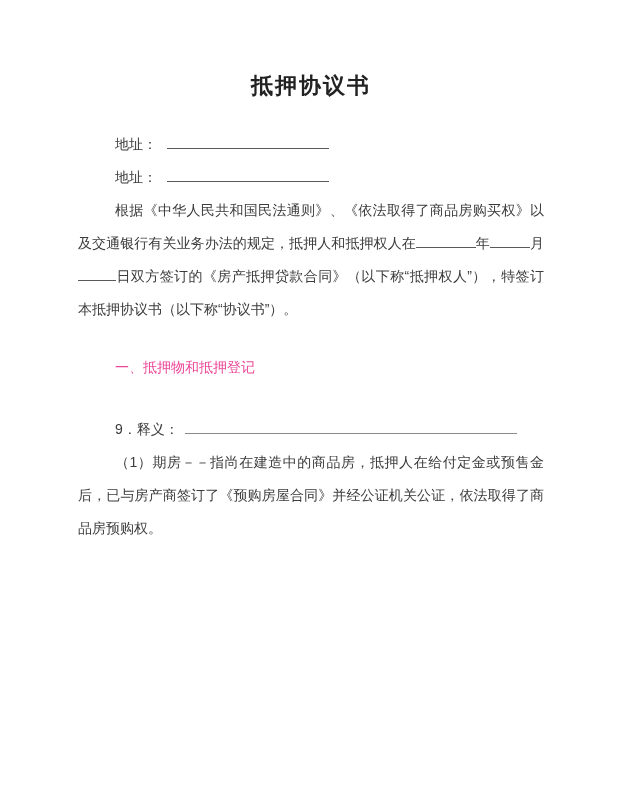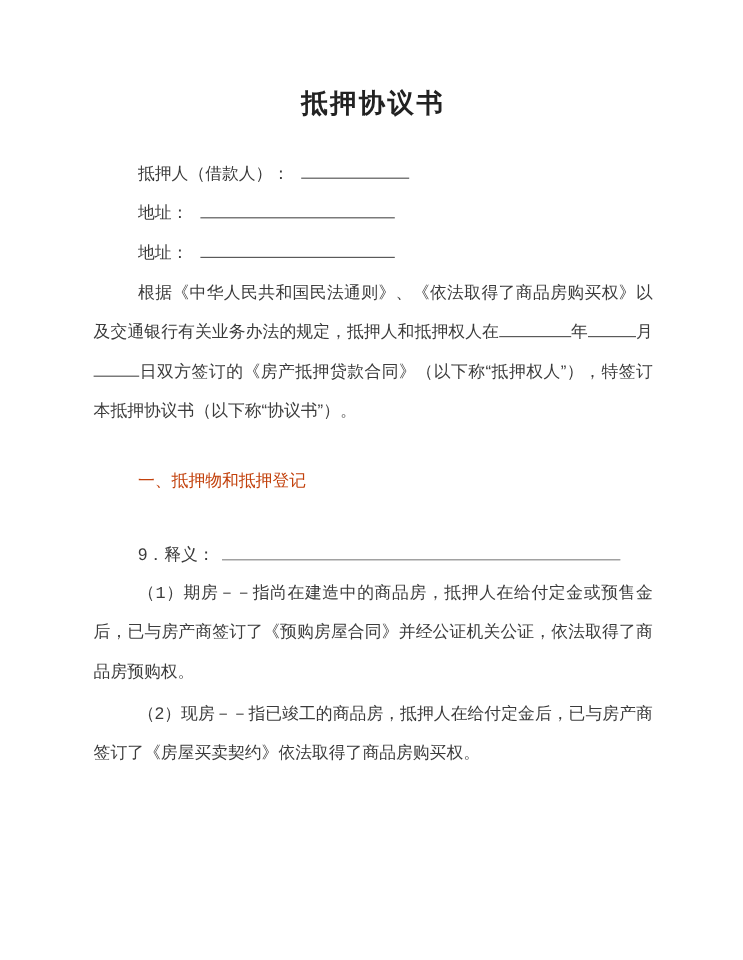--- a/index.html
+++ b/index.html
@@ -47,52 +47,48 @@
   .w60  { width: 60px; }
   .w40  { width: 40px; }
   .w38  { width: 38px; }
   .w332 { width: 332px; margin-left: 6px; }
   p.para {
     margin: 0;
     text-indent: 37px;
     text-align: justify;
   }
   .preamble   { margin-top: 23px; }
-  .sec-head   { margin-top: 25px; margin-left: 37px; color: #c2410c; }
+  .sec-head   { margin-top: 25px; margin-left: 37px; color: #ec4899; }
   .def-line   { margin-top: 29px; margin-left: 37px; white-space: nowrap; }
-  .para-1     { margin-top: 28px; font-family: Liberation Mono, monospace; }
+  .para-1     { margin-top: 28px; }
   .para-2     { margin-top: 32px; }
 </style>
 </head>
 <body>
 
 <div class="page">
   <div class="content">
 
     <div class="doc-title">抵押协议书</div>
 
-    <div class="form-line">
-      <span>抵押人（借款人）：</span><span class="blank w90"></span>
-    </div>
 
     <div class="form-line">
       <span>地址：</span><span class="blank w162"></span>
     </div>
 
 
     <div class="form-line">
       <span>地址：</span><span class="blank w162"></span>
     </div>
 
     <p class="para preamble"><span>根据《中华人民共和国民法通则》、《依法取得了商品房购买权》以及交通银行有关业务办法的规定，抵押人和抵押权人在</span><span class="blank w60"></span><span>年</span><span class="blank w40"></span><span>月</span><span class="blank w38"></span><span>日双方签订的《房产抵押贷款合同》（以下称“抵押权人”），特签订本抵押协议书（以下称“协议书”）。</span></p>
 
     <div class="sec-head">一、抵押物和抵押登记</div>
 
     <div class="def-line">
       <span>9．释义：</span><span class="blank light w332"></span>
     </div>
 
     <p class="para para-1">（1）期房－－指尚在建造中的商品房，抵押人在给付定金或预售金后，已与房产商签订了《预购房屋合同》并经公证机关公证，依法取得了商品房预购权。</p>
 
-    <p class="para para-2">（2）现房－－指已竣工的商品房，抵押人在给付定金后，已与房产商签订了《房屋买卖契约》依法取得了商品房购买权。</p>
 
   </div>
 </div>
 
 </body></html>

